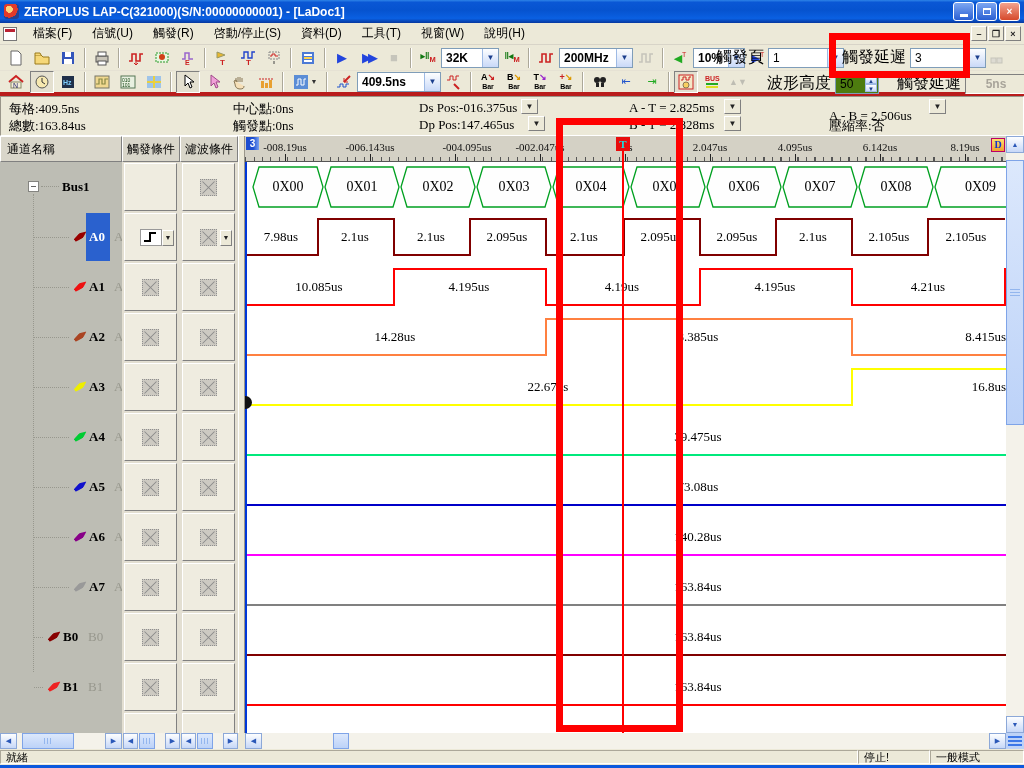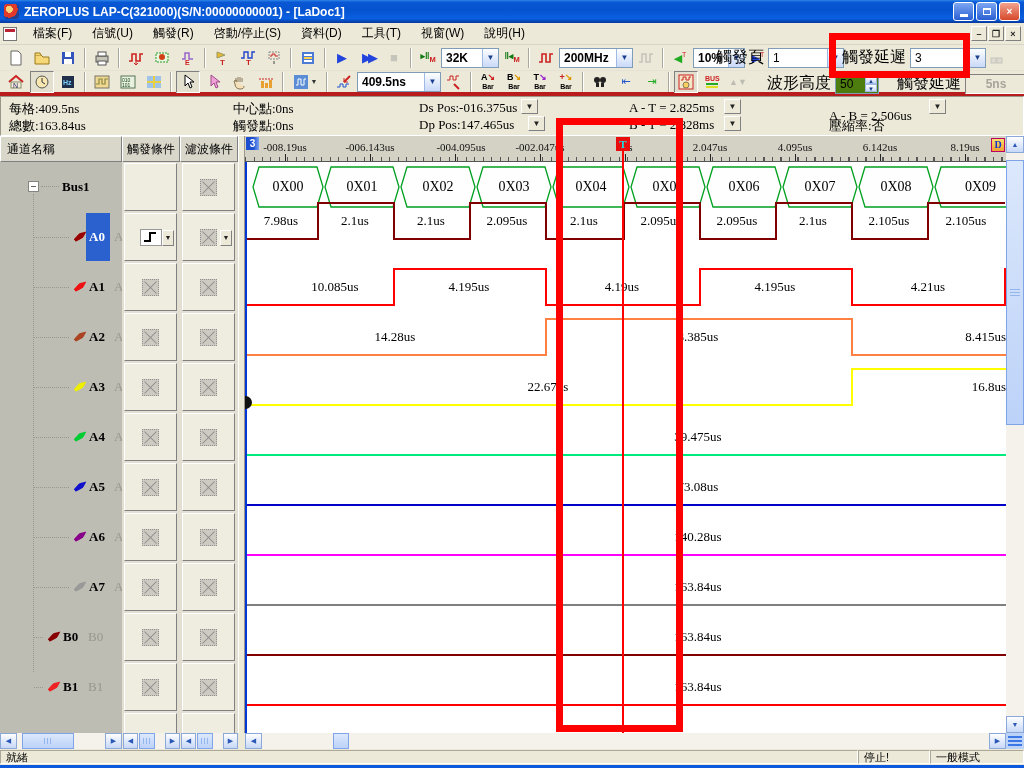--- a/index.html
+++ b/index.html
@@ -643,21 +643,21 @@
 
   <div id="wave">
     <div id="ruler">
       <div class="pg3">3</div>
       <div class="tmark">T</div>
       <div class="dmark">D</div>
     <div class="rlabel" style="left: 40px;">-008.19us</div>
         <div class="rtick" style="left: 40px;"></div>
         <div class="rlabel" style="left: 125px;">-006.143us</div>
         <div class="rtick" style="left: 125px;"></div>
-        <div class="rlabel" style="left: 216px; text-align: right;">-004.095us</div>
+        <div class="rlabel" style="left: 222px; text-align: right;">-004.095us</div>
         <div class="rtick" style="left: 210px;"></div>
         <div class="rlabel" style="left: 295px;">-002.047us</div>
         <div class="rtick" style="left: 295px;"></div>
         <div class="rlabel" style="left: 380px;">0ns</div>
         <div class="rtick" style="left: 380px;"></div>
         <div class="rlabel" style="left: 465px;">2.047us</div>
         <div class="rtick" style="left: 465px;"></div>
         <div class="rlabel" style="left: 550px;">4.095us</div>
         <div class="rtick" style="left: 550px;"></div>
         <div class="rlabel" style="left: 635px;">6.142us</div>
@@ -723,21 +723,21 @@
             </svg>
             <span class="buslabel">0X08</span>
           </div>
           <div class="buscell" style="left: 682px; width: 93px;">
             <svg width="93" height="42">
               <polygon points="7,1 86,1 92,21 86,41 7,41 1,21" fill="#FEFEFE" stroke="#00A020" stroke-width="1.3"></polygon>
             </svg>
             <span class="buslabel">0X09</span>
           </div>
         </div>
-        <div class="wrow" style="top: 34px;">
+        <div class="wrow" style="top: 50px;">
           <div class="wline" style="left: 0px; width: 72px; top: 42px; background: rgb(128, 0, 0);"></div>
           <div class="seglabel" style="left: 36px;">7.98us</div>
           <div class="wline" style="left: 72px; width: 76px; top: 6px; background: rgb(128, 0, 0);"></div>
           <div class="wedge" style="left: 72px; background: rgb(128, 0, 0);"></div>
           <div class="seglabel" style="left: 110px;">2.1us</div>
           <div class="wline" style="left: 148px; width: 76px; top: 42px; background: rgb(128, 0, 0);"></div>
           <div class="wedge" style="left: 148px; background: rgb(128, 0, 0);"></div>
           <div class="seglabel" style="left: 186px;">2.1us</div>
           <div class="wline" style="left: 224px; width: 76px; top: 6px; background: rgb(128, 0, 0);"></div>
           <div class="wedge" style="left: 224px; background: rgb(128, 0, 0);"></div>
@@ -756,21 +756,21 @@
           <div class="seglabel" style="left: 568px;">2.1us</div>
           <div class="wline" style="left: 606px; width: 76px; top: 42px; background: rgb(128, 0, 0);"></div>
           <div class="wedge" style="left: 606px; background: rgb(128, 0, 0);"></div>
           <div class="seglabel" style="left: 644px;">2.105us</div>
           <div class="wline" style="left: 682px; width: 78px; top: 6px; background: rgb(128, 0, 0);"></div>
           <div class="wedge" style="left: 682px; background: rgb(128, 0, 0);"></div>
           <div class="seglabel" style="left: 721px;">2.105us</div>
         </div>
         <div class="wrow" style="top: 100px;">
           <div class="wline" style="left: 0px; width: 148px; top: 42px; background: rgb(255, 0, 0);"></div>
-          <div class="seglabel" style="left: 74px; margin-left: 16px;">10.085us</div>
+          <div class="seglabel" style="left: 74px;">10.085us</div>
           <div class="wline" style="left: 148px; width: 152px; top: 6px; background: rgb(255, 0, 0);"></div>
           <div class="wedge" style="left: 148px; background: rgb(255, 0, 0);"></div>
           <div class="seglabel" style="left: 224px;">4.195us</div>
           <div class="wline" style="left: 300px; width: 154px; top: 42px; background: rgb(255, 0, 0);"></div>
           <div class="wedge" style="left: 300px; background: rgb(255, 0, 0);"></div>
           <div class="seglabel" style="left: 377px;">4.19us</div>
           <div class="wline" style="left: 454px; width: 152px; top: 6px; background: rgb(255, 0, 0);"></div>
           <div class="wedge" style="left: 454px; background: rgb(255, 0, 0);"></div>
           <div class="seglabel" style="left: 530px;">4.195us</div>
           <div class="wline" style="left: 606px; width: 154px; top: 42px; background: rgb(255, 0, 0);"></div>

